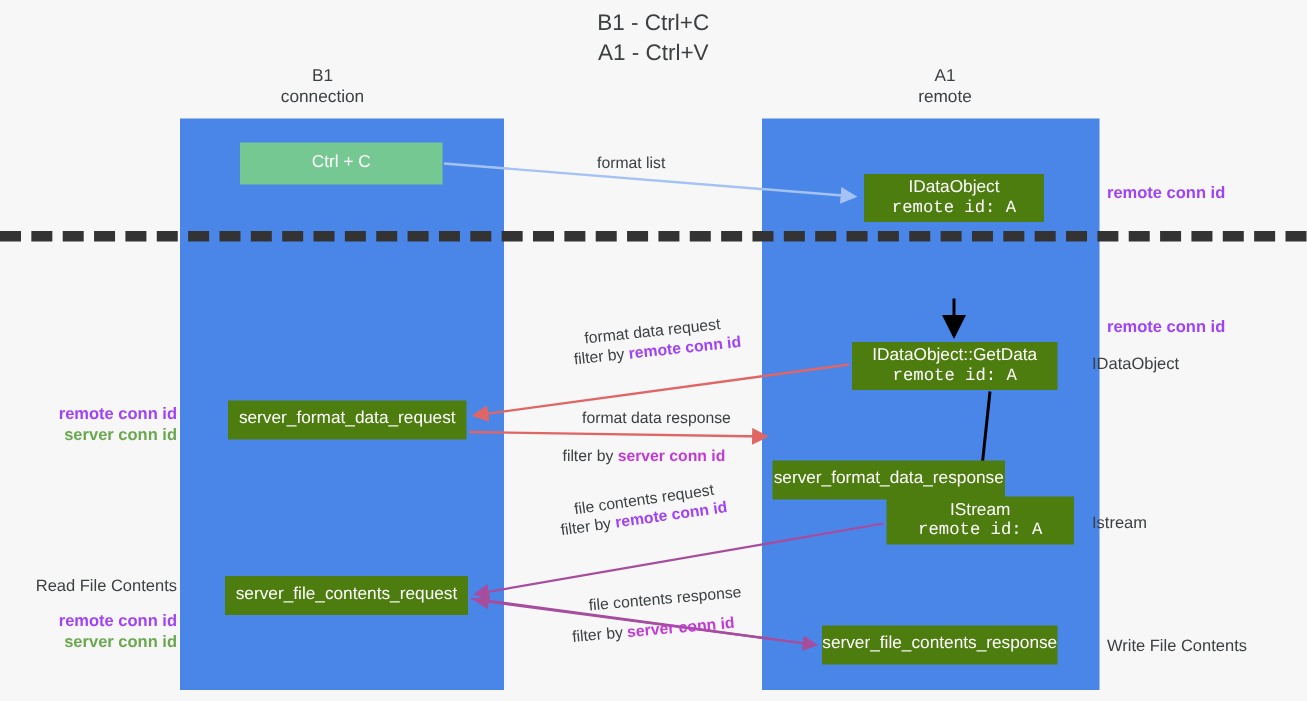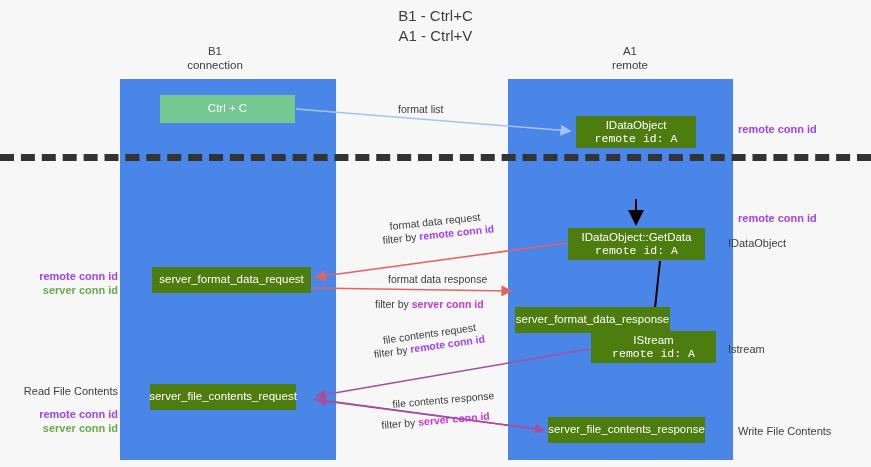--- a/index.html
+++ b/index.html
@@ -52,21 +52,21 @@
   .node.orange{background:#4d7c0f;}
   .node .l2{font-size:11.5px;font-family:Liberation Mono, monospace;}
 
   #n-ctrlc{left:160px;top:95px;width:135px;height:28px;}
   #n-idataobject{left:576px;top:116px;width:120px;height:32px;}
   #n-ctrlv{left:578px;top:172px;width:117px;height:26px;}
   #n-getdata{left:568px;top:228px;width:137px;height:32px;}
   #n-sfdreq{left:152px;top:267px;width:159px;height:26px;}
   #n-sfdres{left:515px;top:279px;width:155px;height:26px;margin-top:28px;}
   #n-istream{left:591px;top:331px;width:125px;height:32px;}
-  #n-sfcreq{left:150px;top:384px;width:146px;height:26px;}
+  #n-sfcreq{left:150px;top:384px;width:162px;height:26px;}
   #n-sfcres{left:548px;top:417px;width:157px;height:26px;}
 
   
   .side{font-size:11px;line-height:14px;}
   .purple{color:#a142f4;font-weight:bold;}
   .green-t{color:#6aa84f;font-weight:bold;}
   .plain{color:#3c4043;}
 
   #lbl-remote-1{left:738px;top:122px;}
   #lbl-remote-2{left:738px;top:211px;}

